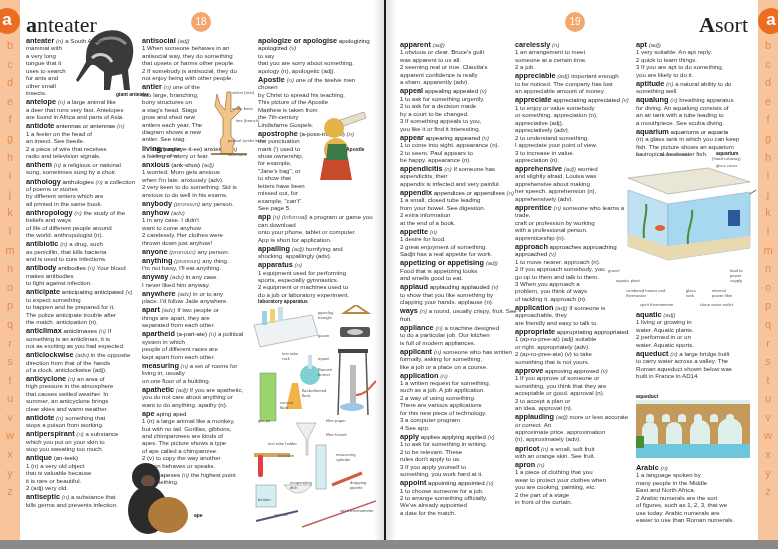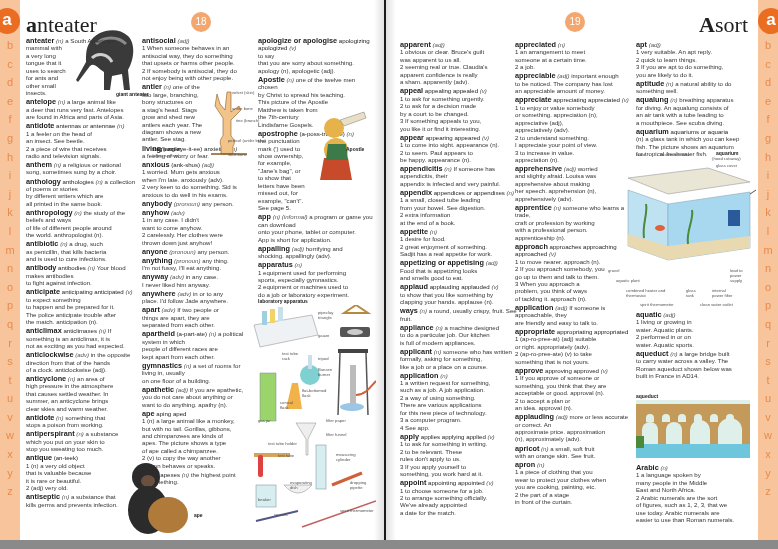--- a/index.html
+++ b/index.html
@@ -111,21 +111,21 @@
         <div class="entry"><span class="hw">living</span> <span class="b" style="font-weight: normal;">(ang-zye-it-ee) anxieties</span> <span class="pos">(n)</span><span class="ln">a feeling of worry or fear.</span></div>
         <div class="entry"><span class="hw">anxious</span> <span class="b" style="font-weight: normal;">(ank-shus)</span> <span class="pos">(adj)</span><span class="ln">1 worried. Mum gets anxious</span><span class="ln">when I'm late. anxiously (adv).</span><span class="ln">2 very keen to do something. Sid is</span><span class="ln">anxious to do well in his exams.</span></div>
         <div class="entry"><span class="hw">anybody</span> <span class="pos">(pronoun)</span> <span>any person.</span></div>
         <div class="entry"><span class="hw">anyhow</span> <span class="pos">(adv)</span><span class="ln">1 in any case. I didn't</span><span class="ln">want to come anyhow.</span><span class="ln">2 carelessly. Her clothes were</span><span class="ln">thrown down just anyhow!</span></div>
         <div class="entry"><span class="hw">anyone</span> <span class="pos">(pronoun)</span> <span>any person.</span></div>
         <div class="entry"><span class="hw">anything</span> <span class="pos">(pronoun)</span> <span>any thing.</span><span class="ln">I'm not fussy, I'll eat anything.</span></div>
         <div class="entry"><span class="hw">anyway</span> <span class="pos">(adv)</span> <span>in any case.</span><span class="ln">I never liked him anyway.</span></div>
         <div class="entry"><span class="hw">anywhere</span> <span class="pos">(adv)</span> <span>in or to any</span><span class="ln">place. I'd follow Jade anywhere.</span></div>
         <div class="entry"><span class="hw">apart</span> <span class="pos">(adv)</span> <span>If two people or</span><span class="ln">things are apart, they are</span><span class="ln">separated from each other.</span></div>
         <div class="entry"><span class="hw">apartheid</span> <span class="b" style="font-weight: normal;">(a-part-ate)</span> <span class="pos">(n)</span> <span>a political system in which</span><span class="ln">people of different races are</span><span class="ln">kept apart from each other.</span></div>
-        <div class="entry"><span class="hw">gymnastics</span> <span class="pos">(n)</span> <span>a set of rooms for living in, usually</span><span class="ln">on one floor of a building.</span></div>
+        <div class="entry"><span class="hw">measuring</span> <span class="pos">(n)</span> <span>a set of rooms for living in, usually</span><span class="ln">on one floor of a building.</span></div>
         <div class="entry"><span class="hw">apathetic</span> <span class="pos">(adj)</span> <span>If you are apathetic,</span><span class="ln">you do not care about anything or</span><span class="ln">want to do anything. apathy (n).</span></div>
         <div class="entry"><span class="hw">ape</span> <span class="b" style="font-weight: normal;">aping aped</span><span class="ln">1 (n) a large animal like a monkey,</span><span class="ln">but with no tail. Gorillas, gibbons,</span><span class="ln">and chimpanzees are kinds of</span><span class="ln">apes. The picture shows a type</span><span class="ln">of ape called a chimpanzee.</span><span class="ln">2 (v) to copy the way another</span><span class="ln">person behaves or speaks.</span></div>
         <div class="entry"><span class="hw">apex</span> <span class="b" style="font-weight: normal;">apexes</span> <span class="pos">(n)</span> <span>the highest point</span><span class="ln">of something.</span></div>
       </div>
     <div class="col" style="left:258px;top:37px;width:118px;" id="L3">
         <div class="entry"><span class="hw">apologize or apologise</span> <span class="b" style="font-weight: normal;">apologizing apologized</span> <span class="pos">(v)</span><span class="ln">to say</span><span class="ln">that you are sorry about something.</span><span class="ln">apology (n), apologetic (adj).</span></div>
         <div class="entry"><span class="hw">Apostle</span> <span class="pos">(n)</span> <span>one of the twelve men chosen</span><span class="ln">by Christ to spread his teaching.</span><span class="ln">This picture of the Apostle</span><span class="ln">Matthew is taken from</span><span class="ln">the 7th-century</span><span class="ln">Lindisfarne Gospels.</span></div>
         <div class="entry"><span class="hw">apostrophe</span> <span class="b" style="font-weight: normal;">(a-poss-truh-fee)</span> <span class="pos">(n)</span><span class="ln">the punctuation</span><span class="ln">mark (') used to</span><span class="ln">show ownership,</span><span class="ln">for example,</span><span class="ln">"Jane's bag", or</span><span class="ln">to show that</span><span class="ln">letters have been</span><span class="ln">missed out, for</span><span class="ln">example, "can't".</span><span class="ln">See page 5.</span></div>
         <div class="entry"><span class="hw">app</span> <span class="pos">(n) (informal)</span> <span>a program or game you can download</span><span class="ln">onto your phone, tablet or computer.</span><span class="ln">App is short for application.</span></div>
         <div class="entry"><span class="hw">appalling</span> <span class="pos">(adj)</span> <span>horrifying and</span><span class="ln">shocking. appallingly (adv).</span></div>
@@ -265,21 +265,21 @@
         <div class="entry"><span class="hw">appetizing or appetising</span> <span class="pos">(adj)</span><span class="ln">Food that is appetizing looks</span><span class="ln">and smells good to eat.</span></div>
         <div class="entry"><span class="hw">applaud</span> <span class="b" style="font-weight: normal;">applauding applauded</span> <span class="pos">(v)</span><span class="ln">to show that you like something by</span><span class="ln">clapping your hands. applause (n).</span></div>
         <div class="entry"><span class="hw">ways</span> <span class="pos">(n)</span> <span>a round, usually crispy, fruit. See fruit.</span></div>
         <div class="entry"><span class="hw">appliance</span> <span class="pos">(n)</span> <span>a machine designed</span><span class="ln">to do a particular job. Our kitchen</span><span class="ln">is full of modern appliances.</span></div>
         <div class="entry"><span class="hw">applicant</span> <span class="pos">(n)</span> <span>someone who has written</span><span class="ln">formally, asking for something,</span><span class="ln">like a job or a place on a course.</span></div>
         <div class="entry"><span class="hw">application</span> <span class="pos">(n)</span><span class="ln">1 a written request for something,</span><span class="ln">such as a job. A job application.</span><span class="ln">2 a way of using something.</span><span class="ln">There are various applications</span><span class="ln">for this new piece of technology.</span><span class="ln">3 a computer program.</span><span class="ln">4 See app.</span></div>
         <div class="entry"><span class="hw">apply</span> <span class="b" style="font-weight: normal;">applies applying applied</span> <span class="pos">(v)</span><span class="ln">1 to ask for something in writing.</span><span class="ln">2 to be relevant. These</span><span class="ln">rules don't apply to us.</span><span class="ln">3 If you apply yourself to</span><span class="ln">something, you work hard at it.</span></div>
         <div class="entry"><span class="hw">appoint</span> <span class="b" style="font-weight: normal;">appointing appointed</span> <span class="pos">(v)</span><span class="ln">1 to choose someone for a job.</span><span class="ln">2 to arrange something officially.</span><span class="ln">We've already appointed</span><span class="ln">a date for the match.</span></div>
       </div>
     <div class="col" style="left:129px;top:41px;width:118px;" id="R2">
-        <div class="entry"><span class="hw">appreciated</span> <span class="pos">(n)</span><span class="ln">1 an arrangement to meet</span><span class="ln">someone at a certain time.</span><span class="ln">2 a job.</span></div>
+        <div class="entry"><span class="hw">carelessly</span> <span class="pos">(n)</span><span class="ln">1 an arrangement to meet</span><span class="ln">someone at a certain time.</span><span class="ln">2 a job.</span></div>
         <div class="entry"><span class="hw">appreciable</span> <span class="pos">(adj)</span> <span>important enough</span><span class="ln">to be noticed. The company has lost</span><span class="ln">an appreciable amount of money.</span></div>
         <div class="entry"><span class="hw">appreciate</span> <span class="b" style="font-weight: normal;">appreciating appreciated</span> <span class="pos">(v)</span><span class="ln">1 to enjoy or value somebody</span><span class="ln">or something. appreciation (n),</span><span class="ln">appreciative (adj),</span><span class="ln">appreciatively (adv).</span><span class="ln">2 to understand something.</span><span class="ln">I appreciate your point of view.</span><span class="ln">3 to increase in value.</span><span class="ln">appreciation (n).</span></div>
         <div class="entry"><span class="hw">apprehensive</span> <span class="pos">(adj)</span> <span>worried</span><span class="ln">and slightly afraid. Louisa was</span><span class="ln">apprehensive about making</span><span class="ln">her speech. apprehension (n),</span><span class="ln">apprehensively (adv).</span></div>
         <div class="entry"><span class="hw">apprentice</span> <span class="pos">(n)</span> <span>someone who learns a trade,</span><span class="ln">craft or profession by working</span><span class="ln">with a professional person.</span><span class="ln">apprenticeship (n).</span></div>
         <div class="entry"><span class="hw">approach</span> <span class="b" style="font-weight: normal;">approaches approaching approached</span> <span class="pos">(v)</span><span class="ln">1 to move nearer. approach (n).</span><span class="ln">2 If you approach somebody, you</span><span class="ln">go up to them and talk to them.</span><span class="ln">3 When you approach a</span><span class="ln">problem, you think of ways</span><span class="ln">of tackling it. approach (n).</span></div>
         <div class="entry"><span class="hw">application</span> <span class="pos">(adj)</span> <span>If someone is approachable, they</span><span class="ln">are friendly and easy to talk to.</span></div>
         <div class="entry"><span class="hw">appropriate</span> <span class="b" style="font-weight: normal;">appropriating appropriated</span><span class="ln">1 (ap-ro-pree-at) (adj) suitable</span><span class="ln">or right. appropriately (adv).</span><span class="ln">2 (ap-ro-pree-ate) (v) to take</span><span class="ln">something that is not yours.</span></div>
         <div class="entry"><span class="hw">approve</span> <span class="b" style="font-weight: normal;">approving approved</span> <span class="pos">(v)</span><span class="ln">1 If you approve of someone or</span><span class="ln">something, you think that they are</span><span class="ln">acceptable or good. approval (n).</span><span class="ln">2 to accept a plan or</span><span class="ln">an idea. approval (n).</span></div>
         <div class="entry"><span class="hw">applauding</span> <span class="pos">(adj)</span> <span>more or less accurate or correct. An</span><span class="ln">approximate price. approximation</span><span class="ln">(n), approximately (adv).</span></div>
         <div class="entry"><span class="hw">apricot</span> <span class="pos">(n)</span> <span>a small, soft fruit</span><span class="ln">with an orange skin. See fruit.</span></div>

